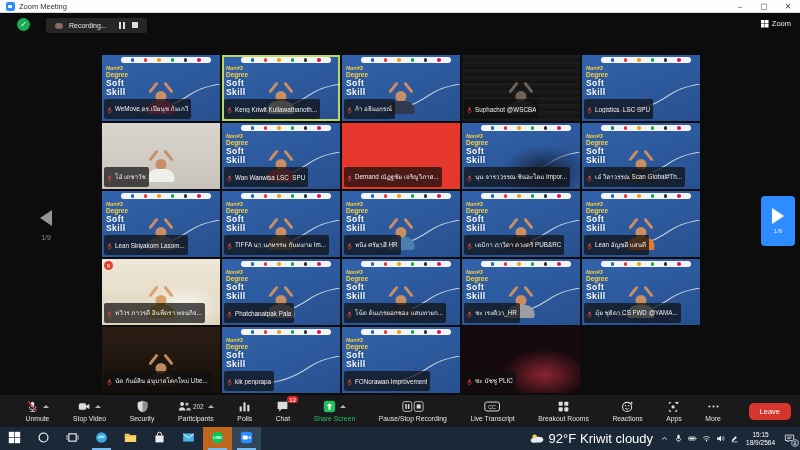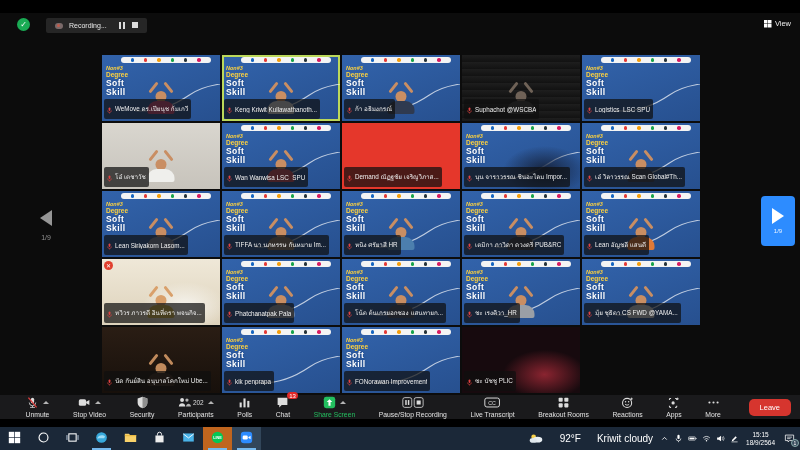--- a/index.html
+++ b/index.html
@@ -64,67 +64,76 @@
   .center-text { position:absolute; inset:0 0 12px 0; display:flex; align-items:center; justify-content:center; color:#f2f2f2; font-size:9px; }
   .tile-badge { position:absolute; top:2px; left:2px; width:9px; height:9px; border-radius:50%; background:#e1402e;
     color:#fff; font-size:6px; display:flex; align-items:center; justify-content:center; }
   .blob { position:absolute; right:-6px; bottom:-6px; width:70%; height:75%; }
   .name-tag { position:absolute; left:2px; bottom:2px; max-width:96%; display:flex; align-items:center; gap:2px;
     background:rgba(15,15,15,.72); border-radius:2px; padding:1px 3px 1px 2px; }
   .name-tag svg { flex:0 0 auto; }
   .nm { color:#efefef; font-size:6.3px; white-space:nowrap; overflow:hidden; text-overflow:ellipsis; max-width:103px; }
 
   
-  #zoom-toolbar { position:absolute; left:0; top:395px; width:800px; height:24px; background:#1a1a1c; display:flex; align-items:stretch; }
+  #zoom-toolbar { position:absolute; left:0; top:395px; width:800px; height:32px; background:#1a1a1c; display:flex; align-items:stretch; }
   #toolbar-items { flex:1; display:flex; justify-content:space-evenly; align-items:center; padding:0 2px; }
   .tb-item { display:flex; flex-direction:column; align-items:center; justify-content:center; gap:2px; position:relative; }
   .tb-top { position:relative; height:13px; display:flex; align-items:center; gap:2px; }
   .tb-icon svg { height:13px; width:auto; display:block; }
   .tb-count { color:#ddd; font-size:6.5px; }
   .tb-chev { width:0; height:0; border-left:3px solid transparent; border-right:3px solid transparent; border-bottom:3.5px solid #b5b5b5; margin-left:2px; }
   .tb-badge { position:absolute; top:-4px; right:-9px; background:#e02828; color:#fff; font-size:6px; border-radius:6px; padding:.5px 2.5px; }
   .tb-label { color:#e2e2e2; font-size:6.8px; white-space:nowrap; }
   #leave-btn { align-self:center; margin:0 9px 0 2px; background:#d6352e; color:#fff; font-size:7.5px; padding:4px 11px; border-radius:5px; }
 
   
   #taskbar { position:absolute; left:0; top:427px; width:800px; height:23px; background:#1b2838; display:flex; align-items:center; }
   .tb-app { width:29px; height:23px; display:flex; align-items:center; justify-content:center; position:relative; }
   .tb-app svg { width:13px; height:13px; }
   .tb-app.flash { background:#c0651e; }
   .tb-app.active-app { background:#32465a; }
   .tb-app.running::after { content:""; position:absolute; bottom:0; left:5px; right:5px; height:2px; background:#76b9ed; }
   #tb-right { margin-left:auto; display:flex; align-items:center; gap:7px; padding-right:5px; }
-  #weather { display:flex; align-items:center; gap:16px; color:#fff; font-size:10px; }
+  #weather { display:flex; align-items:center; gap:4px; color:#fff; font-size:13px; }
   #tray { display:flex; align-items:center; gap:5px; }
   #tray svg { width:9px; height:9px; display:block; }
   #clock { color:#fff; font-size:6.5px; text-align:center; line-height:1.2; }
   #action-center { position:relative; margin-left:2px; }
   #action-center svg { width:11px; height:11px; display:block; }
   .ac-badge { position:absolute; right:-4px; bottom:-3px; background:#3a4c5e; border:1px solid #8aa;
     color:#fff; font-size:5px; border-radius:50%; width:8px; height:8px; display:flex; align-items:center; justify-content:center; }
 </style>
 </head>
 <body>
 
 <div id="screen">
 
+  <div id="titlebar">
+    <span class="app-ico"></span>
+    <span id="win-title">Zoom Meeting</span>
+    <span class="win-controls">
+      <span>–</span>
+      <span>▢</span>
+      <span>✕</span>
+    </span>
+  </div>
 
   <div id="stage">
     <div id="shield">✓</div>
     <div class="rec-pill">
       <span class="rec-dot"></span>
       <span class="rec-text">Recording...</span>
       <span class="rec-ctl">
         <span class="ic-pause"></span>
         <span class="ic-stop"></span>
       </span>
     </div>
     <div id="view-btn">
       <span class="ic-grid"></span>
-      <span>View</span>
+      <span>Zoom</span>
     </div>
 
     <div id="grid">
         <div class="tile" style="background: linear-gradient(160deg, rgb(50, 99, 171), rgb(39, 80, 143));">
           <div class="logos">
             <i class="d1"></i>
             <i class="d2"></i>
             <i class="d3"></i>
             <i class="d4"></i>
             <i class="d5"></i>

